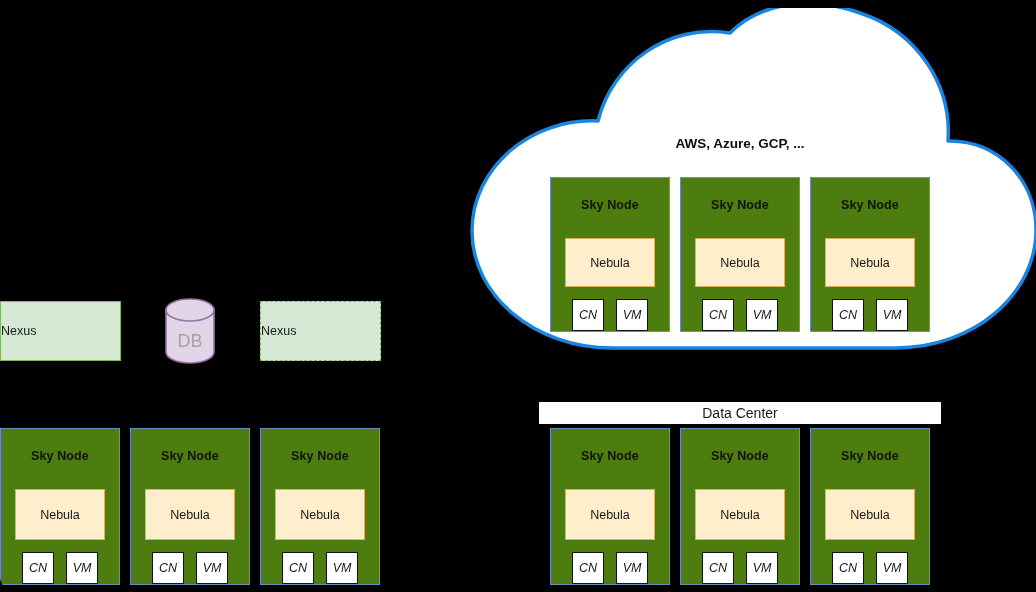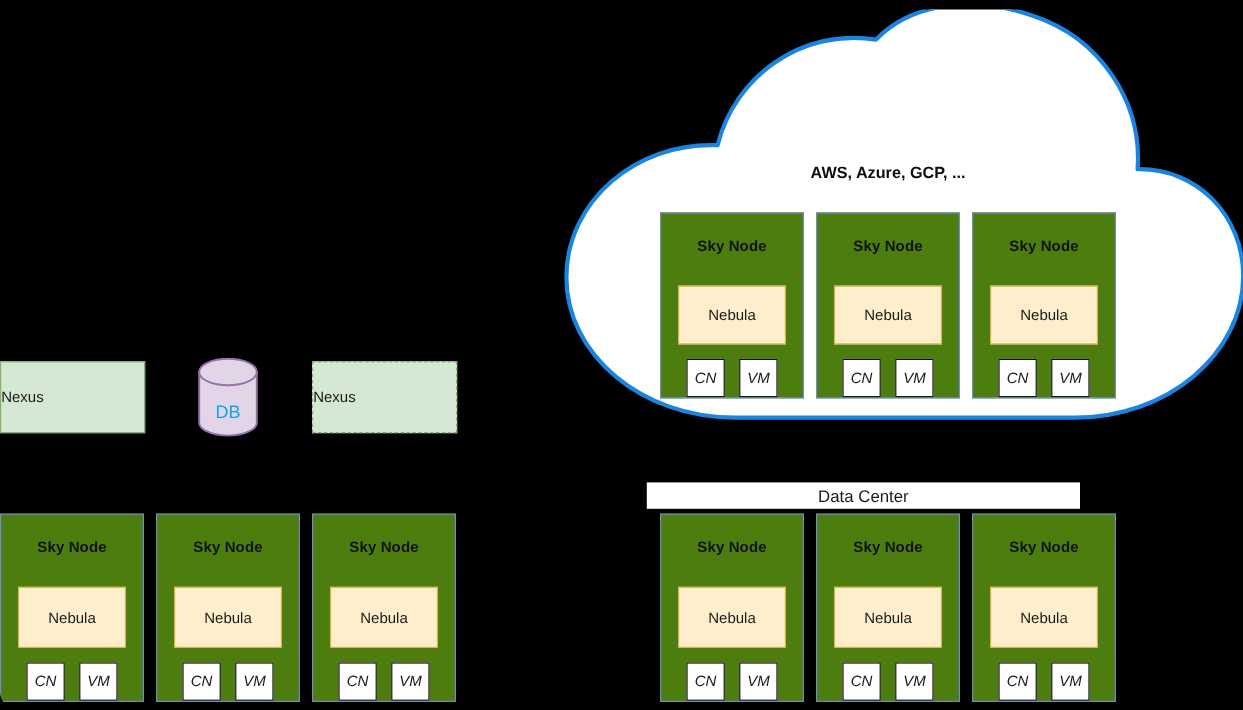--- a/index.html
+++ b/index.html
@@ -93,22 +93,22 @@
     position: absolute;
     left: 0;
     top: 0;
     width: 50px;
     height: 66px;
     display: flex;
     align-items: flex-end;
     justify-content: center;
     padding-bottom: 12px;
     box-sizing: border-box;
-    font-size: 15px;
-    color: #0ea5e9;
+    font-size: 18px;
+    color: #a3a3a3;
   }
 
   
   .dc-bar {
     position: absolute;
     box-sizing: border-box;
     background: #ffffff;
     display: flex;
     align-items: center;
     justify-content: center;
@@ -201,21 +201,21 @@
       <path d="M 1 12 L 1 54 A 24 11 0 0 0 49 54 L 49 12 Z" fill="#e1d5e7" stroke="#9673a6" stroke-width="1.6"></path>
       <ellipse cx="25" cy="12" rx="24" ry="11" fill="#e1d5e7" stroke="#9673a6" stroke-width="1.6"></ellipse>
     </svg>
     <div class="db-label">DB</div>
   </div>
 
   <div class="nexus dashed" style="left:260px; top:301px; width:121px; height:60px;">
     <span>Nexus</span>
   </div>
 
-  <div class="dc-bar" style="left:539px; top:402px; width:361px; height:22px;">
+  <div class="dc-bar" style="left:539px; top:402px; width:402px; height:22px;">
     <span>Data Center</span>
   </div>
 
   <div class="sky-node" style="left:0px; top:428px; width:120px; height:157px;">
     <div class="sky-node-title">Sky Node</div>
     <div class="nebula">Nebula</div>
     <div class="cn-vm-row">
       <div class="small-box">CN</div>
       <div class="small-box">VM</div>
     </div>

